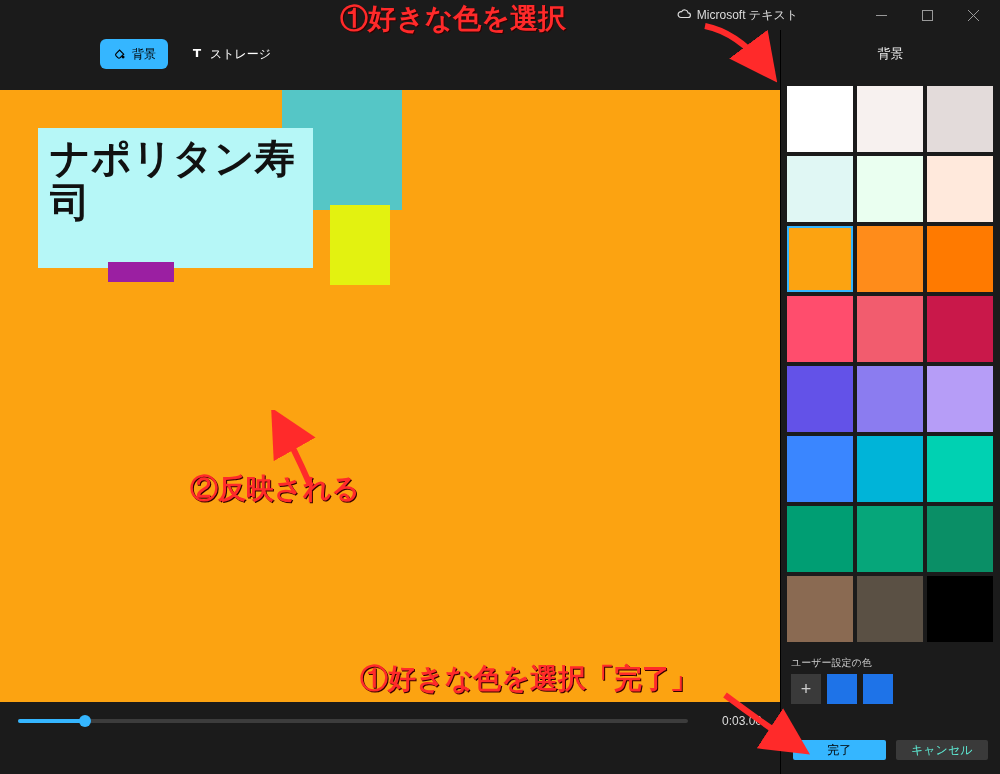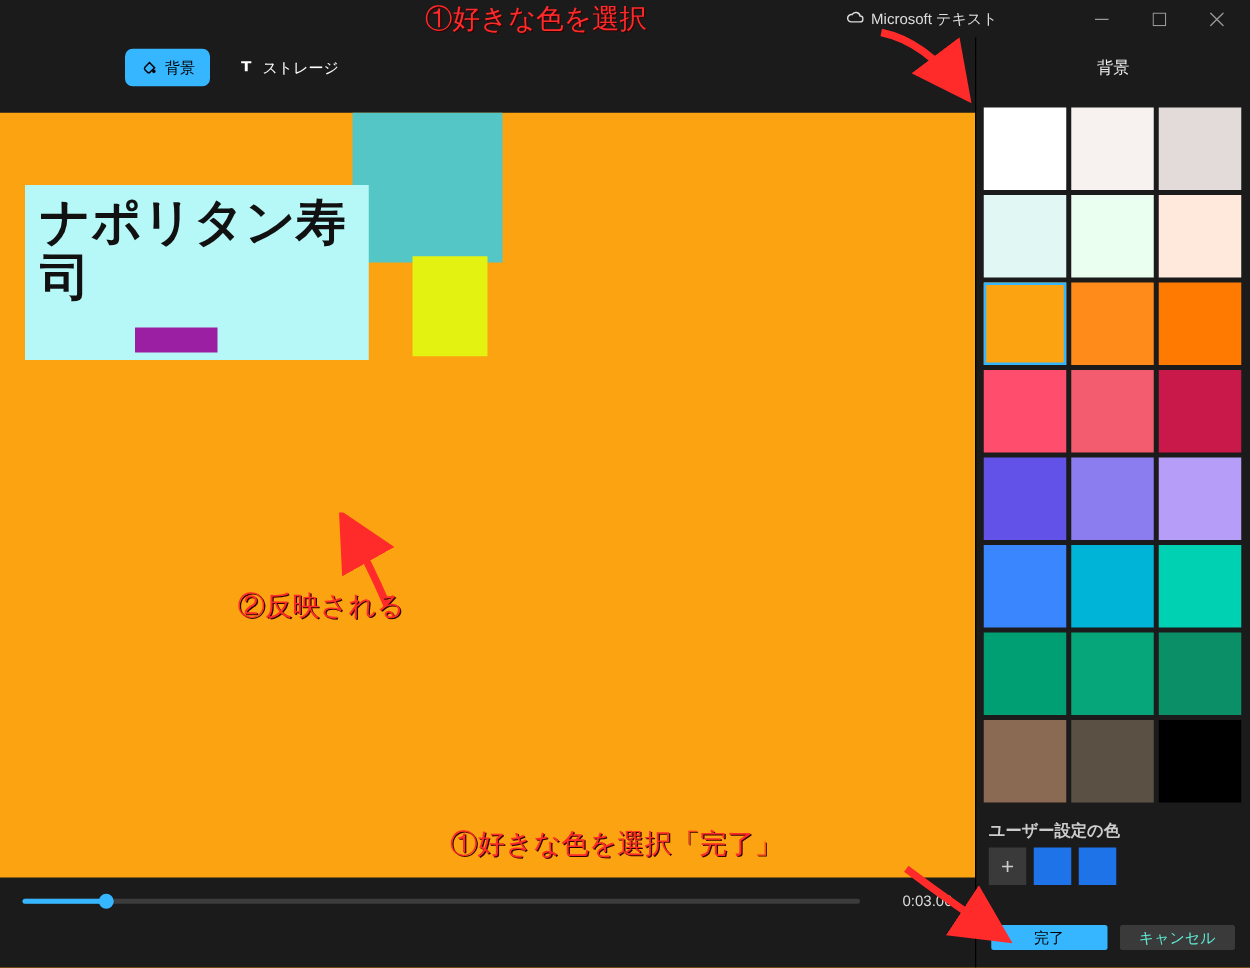--- a/index.html
+++ b/index.html
@@ -19,50 +19,50 @@
   .tool-btn { height: 30px; padding: 0 12px; display: flex; align-items: center; gap: 6px; border-radius: 6px; font-size: 12px; }
   .tool-btn.active { background: #35b6ff; color: #000; }
   .tool-btn.inactive { background: transparent; color: #fff; }
 
   .canvas-wrap { position: absolute; top: 60px; left: 0; width: 780px; height: 640px; overflow: hidden; }
   .canvas { position: absolute; top: 0; left: 0; width: 780px; height: 640px; background: #fca311; }
 
   
   .shape-teal  { position: absolute; left: 282px; top: 0;   width: 120px; height: 120px; background: #55c6c6; }
   .shape-lime  { position: absolute; left: 330px; top: 115px; width: 60px;  height: 80px;  background: #e3f210; }
-  .shape-panel { position: absolute; left: 20px;  top: 38px; width: 275px; height: 140px; background: #b6f7f7; margin-top: 20px; }
+  .shape-panel { position: absolute; left: 38px;  top: 38px; width: 275px; height: 140px; background: #b6f7f7; }
   .shape-panel .panel-text { font-size: 40px; font-weight: 700; color: #111; line-height: 1.1; padding: 8px 12px 0 12px; font-family: "Yu Gothic", "Meiryo", sans-serif; }
   .shape-purple{ position: absolute; left: 108px; top: 172px; width: 66px; height: 20px; background: #9b1fa2; }
 
   
   .timeline { position: absolute; left: 0; bottom: 34px; width: 780px; height: 38px; background: #1b1b1b; display: flex; align-items: center; padding: 0 18px; gap: 14px; }
   .track { position: relative; flex: 1; height: 4px; background: #3c3c3c; border-radius: 2px; }
   .track .prog { position: absolute; left: 0; top: 0; height: 4px; width: 10%; background: #35b6ff; border-radius: 2px; }
   .track .knob { position: absolute; top: -4px; left: 10%; width: 12px; height: 12px; border-radius: 50%; background: #35b6ff; transform: translateX(-50%); }
   .time-label { font-size: 12px; color: #ddd; min-width: 60px; text-align: right; }
 
   
   .right { position: absolute; top: 30px; right: 0; width: 220px; height: 744px; background: #1b1b1b; border-left: 1px solid #000; display: flex; flex-direction: column; }
   .right-header { height: 48px; display: flex; align-items: center; justify-content: center; font-size: 13px; color: #eee; }
   .swatches { padding: 8px 6px 4px 6px; }
   .swatch-row { display: flex; gap: 4px; margin-bottom: 4px; }
   .swatch { width: 66px; height: 66px; border: 2px solid transparent; }
   .swatch.selected { border: 2px solid #35b6ff; }
 
-  .user-colors-label { font-size: 13px; color: #ccc; padding: 6px 10px 4px; font-weight: bold; }
+  .user-colors-label { font-size: 10px; color: #ccc; padding: 6px 10px 4px; }
   .user-colors { display: flex; gap: 6px; padding: 0 10px 6px; }
   .user-swatch { width: 30px; height: 30px; display: flex; align-items: center; justify-content: center; color: #ccc; font-size: 18px; }
 
   .footer-btns { margin-top: auto; padding: 10px 12px 14px; display: flex; gap: 10px; }
   .btn { flex: 1; height: 20px; font-size: 12px; display: flex; align-items: center; justify-content: center; border-radius: 2px; cursor: pointer; }
   .btn-primary { background: #35b6ff; color: #000; }
   .btn-secondary { background: #3a3a3a; color: #5eead4; }
 
   
-  .anno { position: absolute; color: #ff2a2a; font-weight: 400; font-size: 22px; text-shadow: 1px 1px 0 #300; pointer-events: none; z-index: 50; }
+  .anno { position: absolute; color: #ff2a2a; font-weight: 700; font-size: 28px; text-shadow: 1px 1px 0 #300; pointer-events: none; z-index: 50; }
   .arrow { position: absolute; z-index: 49; pointer-events: none; }
 </style>
 </head>
 <body>
 
 <div class="titlebar">
   <div class="ms-storage">
     <span>
       <svg viewBox="0 0 24 24" width="14" height="14" fill="none" stroke="#ddd" stroke-width="2">
           <path d="M7 18a5 5 0 1 1 .9-9.9A6 6 0 0 1 19 10a4 4 0 0 1 0 8H7z"></path>

